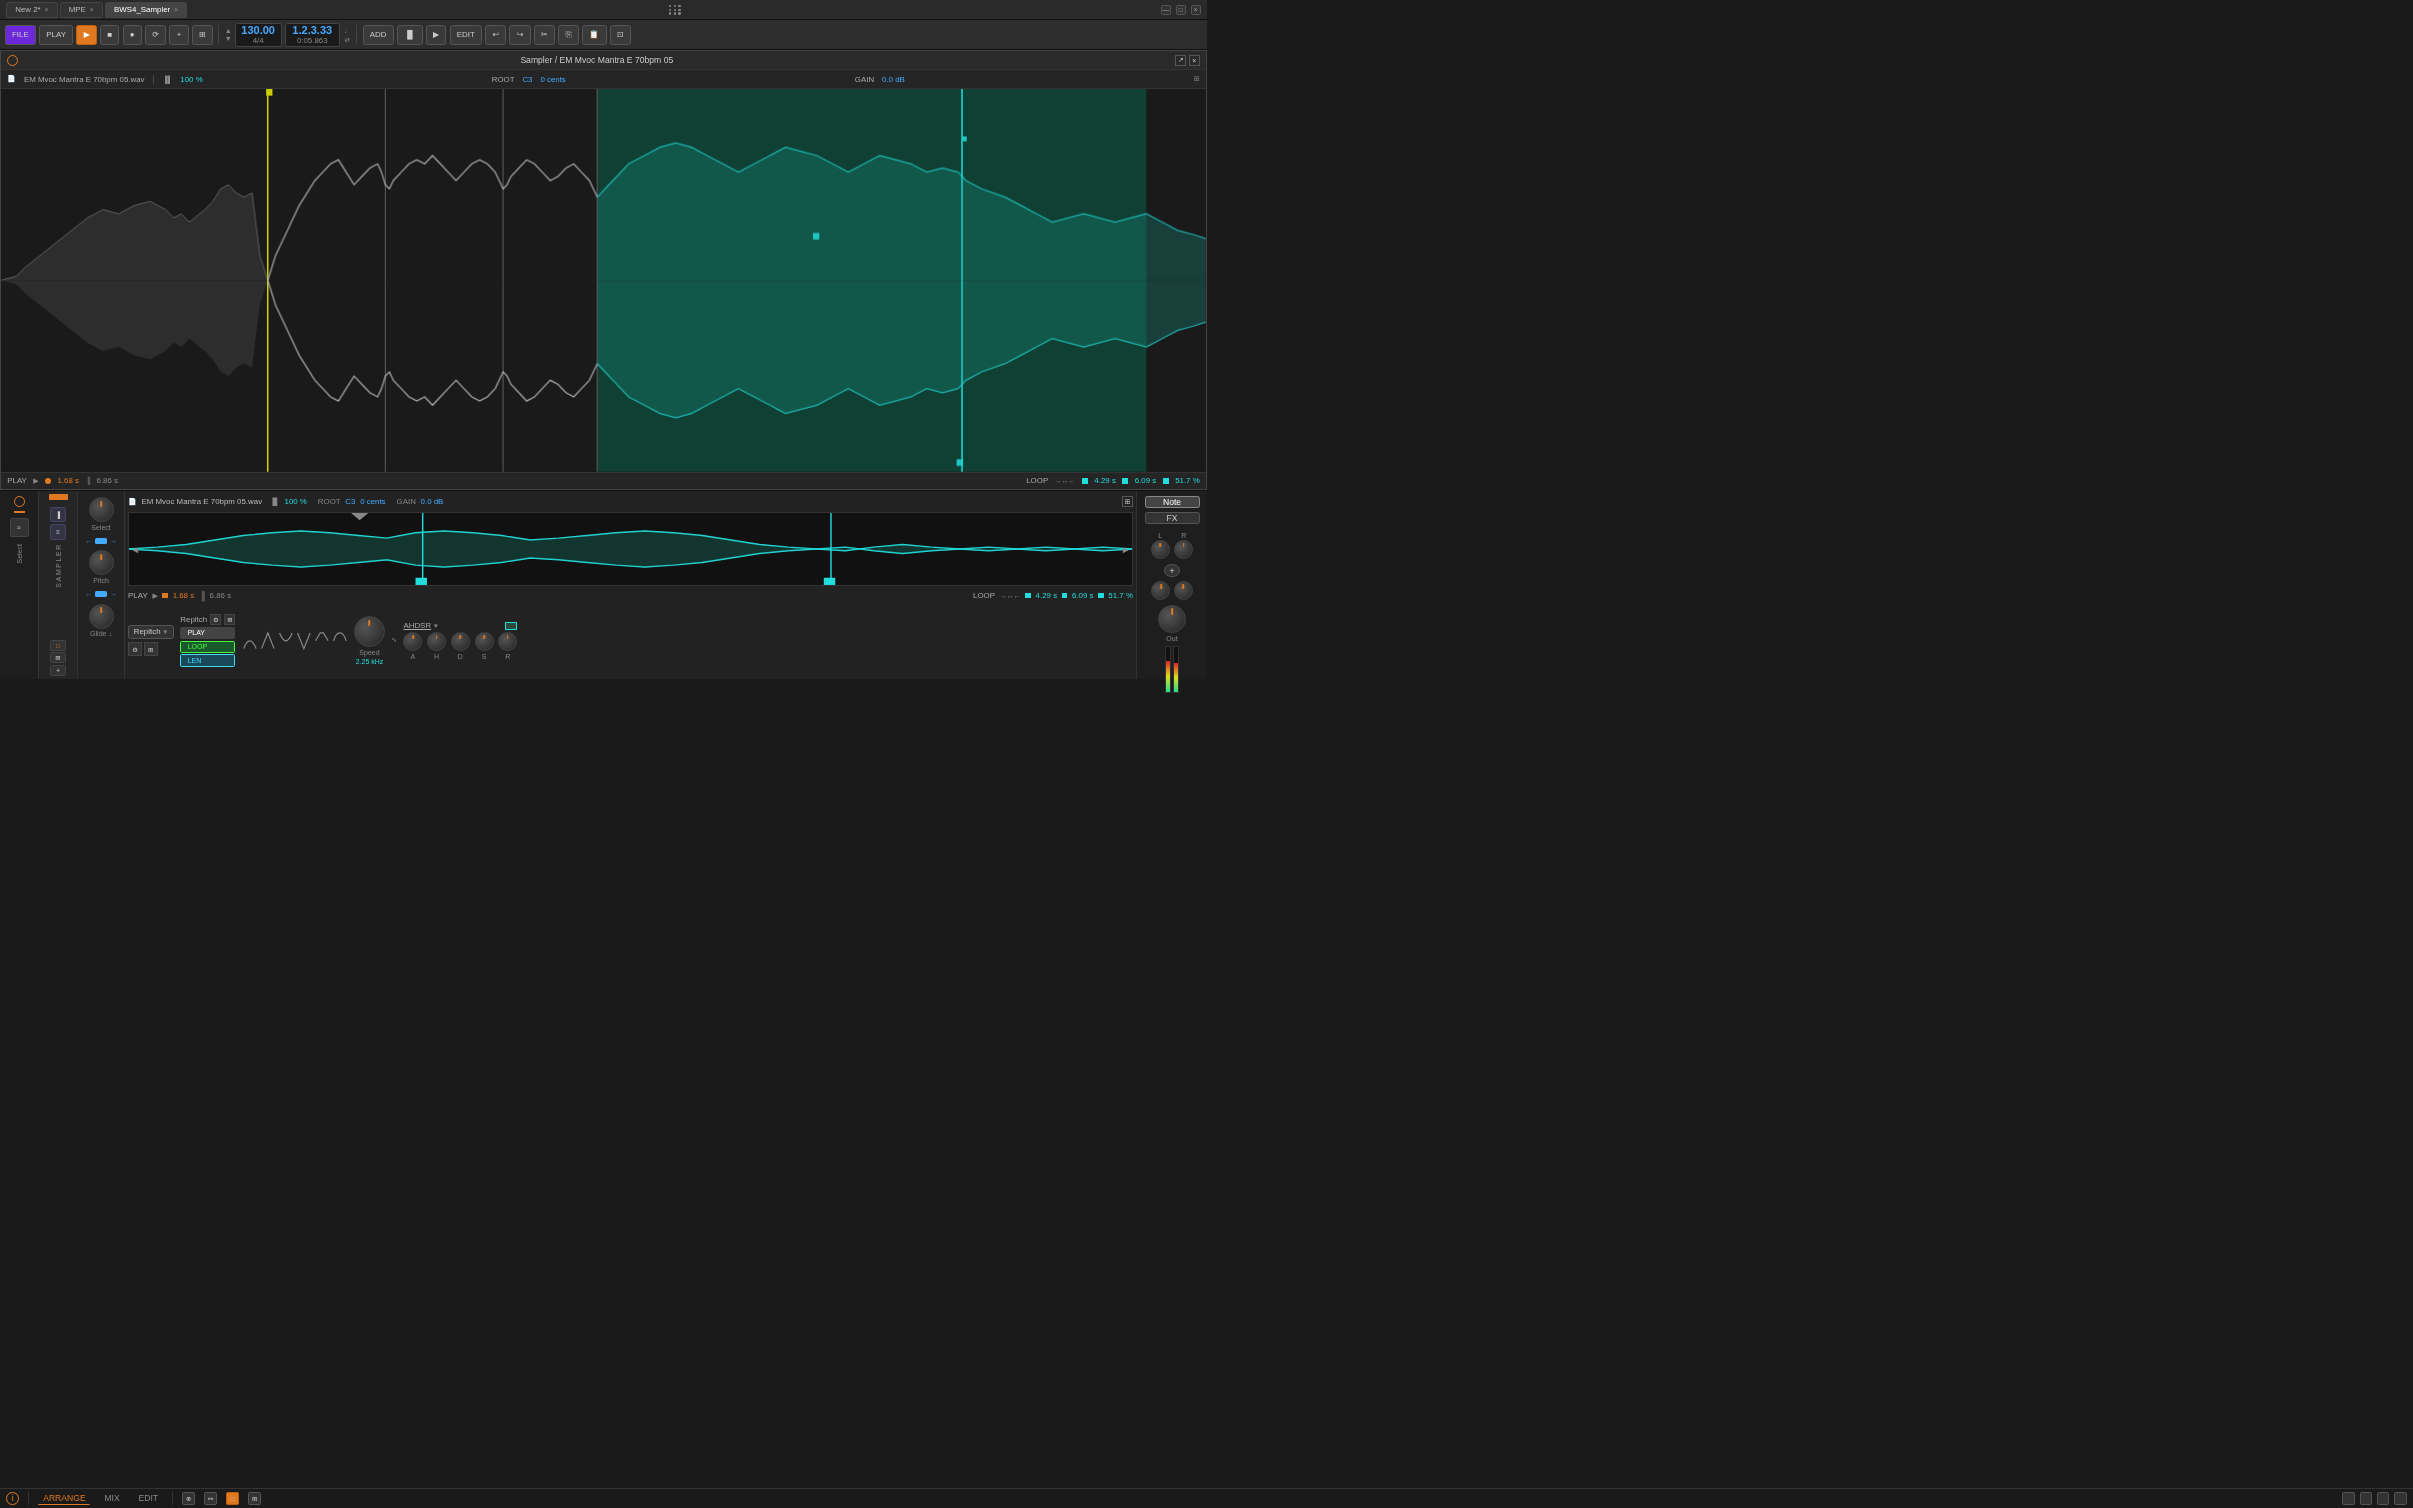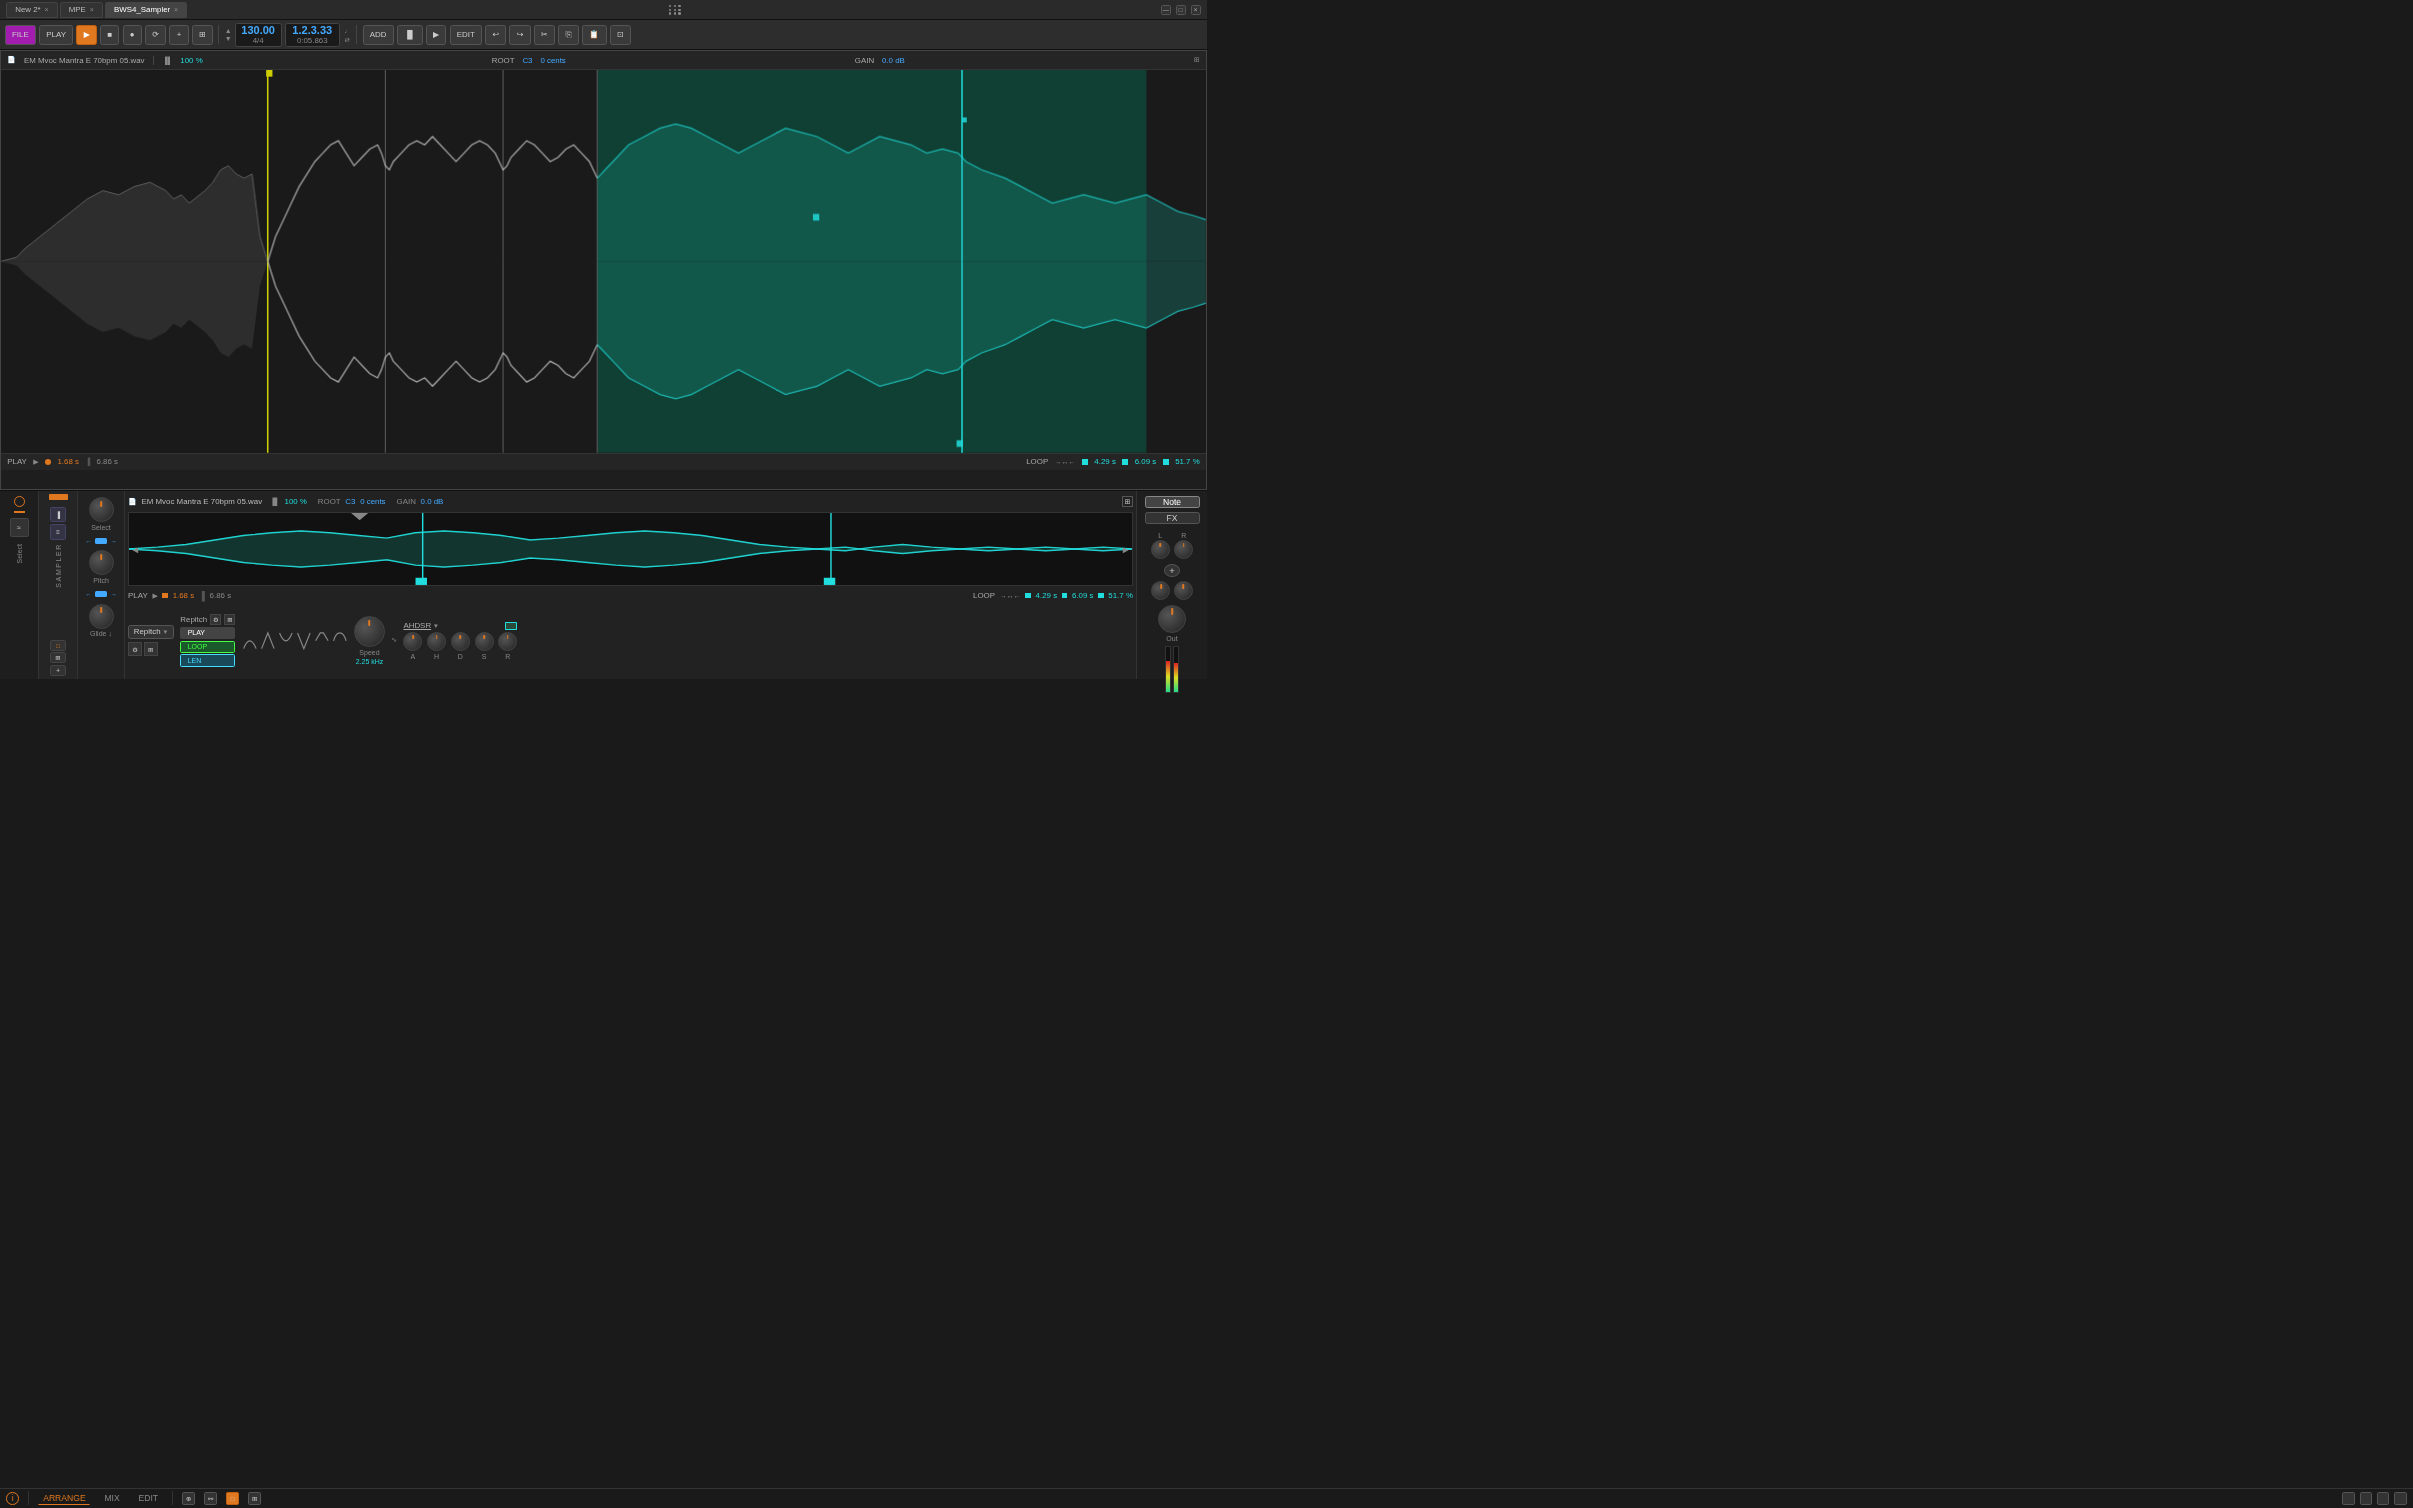--- a/index.html
+++ b/index.html
@@ -91,21 +91,21 @@
       color: #ccc;
       font-size: 7.9px;
       cursor: pointer;
       height: 20.4px;
     }
     .tb-btn.orange {
       background: #e07820;
       border-color: #c06010;
       color: #fff;
     }
-    .tb-btn.dark { background: #a21caf; justify-content: flex-end; }
+    .tb-btn.dark { background: #6d28d9; justify-content: flex-end; }
     .tb-sep { width:0.8px; background:#444; height:19px; margin:0 2.4px; }
     .tempo-display {
       display: flex;
       flex-direction: column;
       align-items: center;
       background: #1a1a1a;
       border: 0.8px solid #444;
       border-radius: 2.4px;
       padding: 0.8px 4.7px;
       min-width: 47px;
@@ -497,20 +497,26 @@
   </div>
   <div class="tb-btn">↩</div>
   <div class="tb-btn">↪</div>
   <div class="tb-btn">✂</div>
   <div class="tb-btn">⎘</div>
   <div class="tb-btn">📋</div>
   <div class="tb-btn">⊡</div>
 </div>
 
 <div id="sampler-window">
+  <div id="sampler-titlebar">
+    <div class="power-btn"></div>
+    <span style="flex:1;text-align:center;font-size:8.6px;color:#ccc;">Sampler / EM Mvoc Mantra E 70bpm 05</span>
+    <div style="width:11px;height:11px;border:0.8px solid #555;display:flex;align-items:center;justify-content:center;cursor:pointer;font-size:7px;">↗</div>
+    <div style="width:11px;height:11px;border:0.8px solid #555;display:flex;align-items:center;justify-content:center;cursor:pointer;font-size:7px;margin-left:2.4px;">×</div>
+  </div>
   <div id="sampler-content">
 
     <div id="waveform-header">
       <span style="font-size:7px;color:#888;">📄</span>
       <span class="wf-label">EM Mvoc Mantra E 70bpm 05.wav</span>
       <span style="color:#555;">|</span>
       <span style="color:#888;font-size:7px;">▐▌</span>
       <span class="wf-accent">100 %</span>
       <span style="flex:1;"></span>
       <span class="wf-label">ROOT</span>

